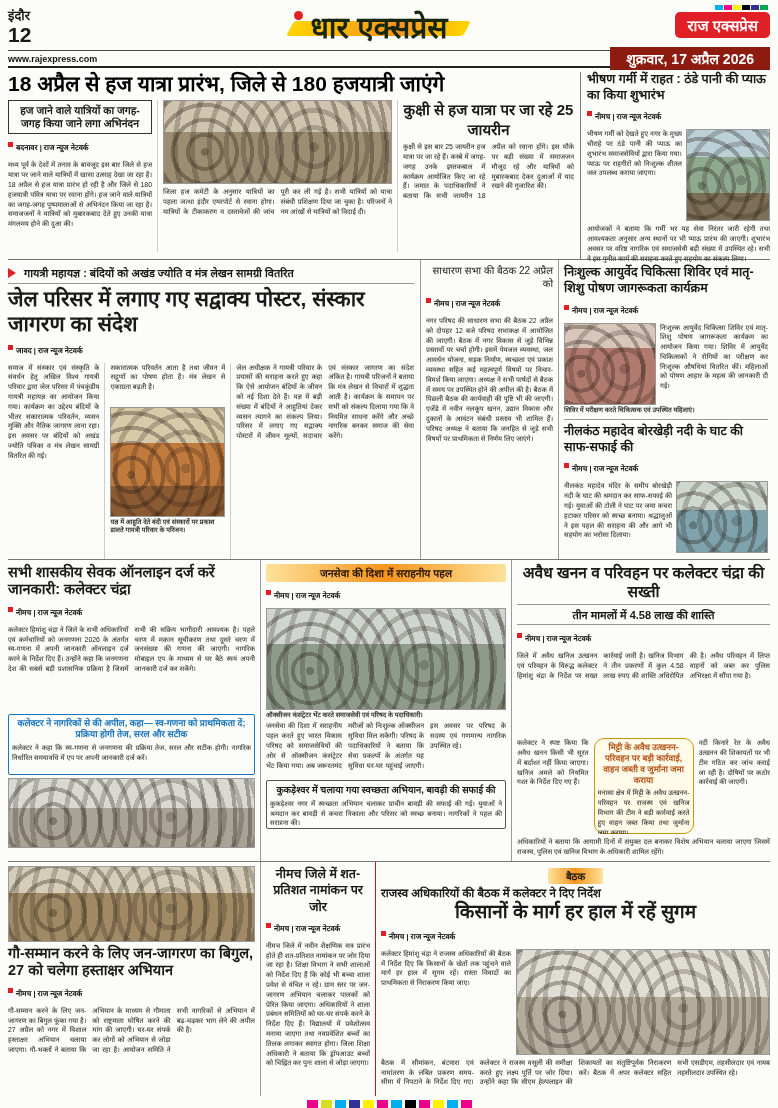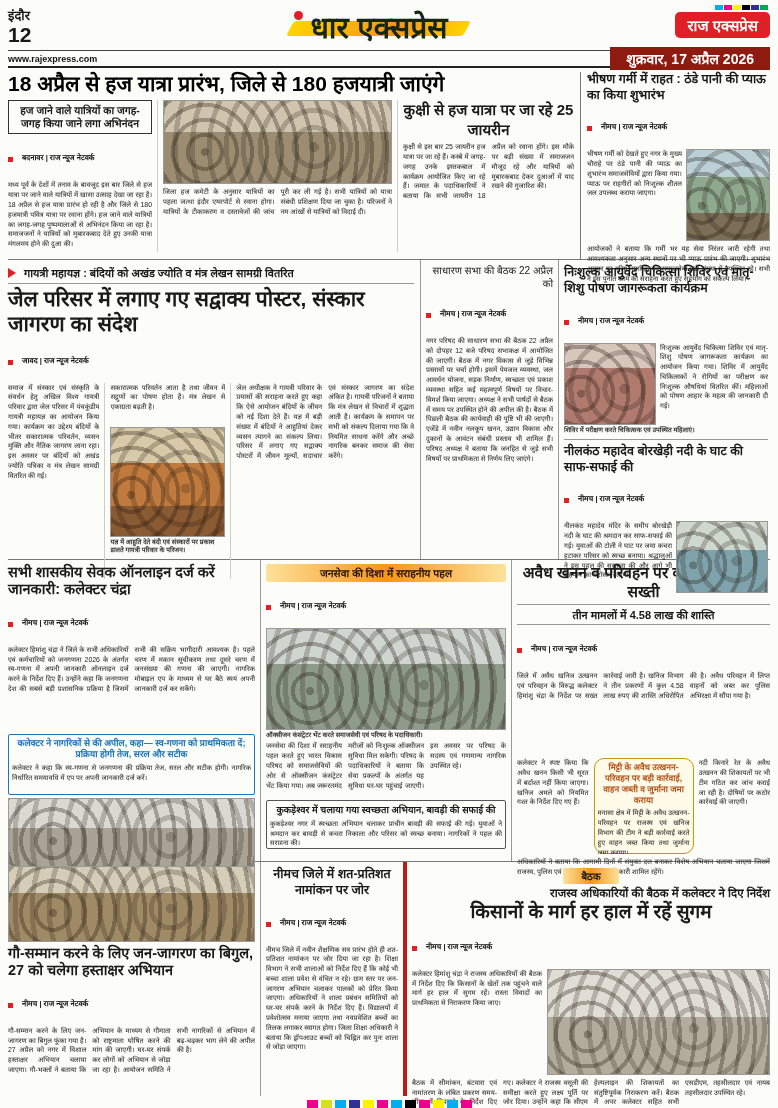--- a/index.html
+++ b/index.html
@@ -19,21 +19,21 @@
   .m-right{width:170px;text-align:right}
   .ministrip{display:flex;gap:1px;justify-content:flex-end;margin:1px 2px 2px 0}
   .ministrip i{width:8px;height:5px;display:block}
   .brand{background:#e01f26;color:#fff;font-weight:bold;font-size:15px;padding:3px 12px;border-radius:5px;display:inline-block}
   .subrow{display:flex;justify-content:space-between;align-items:center;border-top:1px solid #444;border-bottom:2px solid #222;height:18px;padding:1px 0}
   .website{font-size:9px;font-weight:bold;color:#111;text-decoration:none}
   .datestrip{background:#8e1b10;color:#fff;font-size:14px;font-weight:bold;padding:2px 16px}
 
   
   .bt{font-size:6.9px;line-height:1.42;text-align:justify;color:#222;overflow:hidden}
-  .byline{display:flex;align-items:flex-end;gap:9px;font-size:7.5px;font-weight:bold;margin:18px 0;color:#111}
+  .byline{display:flex;align-items:flex-start;gap:3px;font-size:7.5px;font-weight:bold;margin:8px 0;color:#111}
   .by-sq{width:5px;height:5px;background:#e01f26;display:inline-block;flex:0 0 auto}
   .caption{font-size:6.5px;font-weight:bold;color:#333;line-height:1.3;margin-top:1px;overflow:hidden}
   .ph{position:relative;overflow:hidden;border:1px solid #999;background:#b8a88e}
   .ph::before{content:"";position:absolute;inset:0;background:
     repeating-radial-gradient(circle at 18% 62%, rgba(30,20,10,.30) 0 4px, transparent 4px 15px),
     repeating-radial-gradient(circle at 66% 56%, rgba(30,20,10,.22) 0 5px, transparent 5px 17px)}
   .ph-haj{background:linear-gradient(180deg,#cfc4ae 0 38%,#9b8c72 38%)}
   .ph-pyau{background:linear-gradient(180deg,#bcd0d8 0 30%,#8fa98f 30% 70%,#7d6f57 70%)}
   .ph-jail{background:linear-gradient(180deg,#d8c9a8 0 32%,#c07a3e 32% 72%,#8a5a33 72%)}
   .ph-ayu{background:linear-gradient(180deg,#d9c6bb 0 30%,#b07a6e 30%)}
@@ -121,27 +121,27 @@
   .minbox .bxt{font-size:8.5px;font-weight:bold;color:#b5541a;text-align:center;line-height:1.3}
   .minbox .bt{height:46px;margin-top:2px}
   .mining .bottom{height:36px;margin-top:3px}
 
   
   .row4{display:flex;height:234px}
   .cow{width:252px;padding:4px 5px 0 0}
   .cow .ph{height:76px}
   .cow h2{font-size:14.5px;font-weight:bold;line-height:1.2;margin:3px 0 0}
   .cow .cols3{height:92px}
-  .enroll{width:147px;border-left:1px solid #999;border-right:4px solid #b91c1c;padding:4px 5px 0}
+  .enroll{width:116px;border-left:1px solid #999;border-right:1px solid #b91c1c;padding:4px 5px 0}
   .enroll h3{font-size:12.5px;font-weight:bold;text-align:center;line-height:1.3}
   .enroll .bt{height:164px;margin-top:2px}
   .meetsec{flex:1;padding:4px 0 0 5px}
   .badgewrap{text-align:center}
   .badge{display:inline-block;background:linear-gradient(90deg,#fde29a,#f7941d 50%,#fde29a);font-size:10px;font-weight:bold;padding:1px 18px;border-radius:2px}
-  .kicker{font-size:11.5px;font-weight:bold;text-align:right;margin-top:1px}
+  .kicker{font-size:11.5px;font-weight:bold;text-align:left;margin-top:1px}
   .meetsec h2{font-size:19px;font-weight:bold;text-align:center;line-height:1.15;margin:1px 0}
   .meet-body{display:flex;gap:5px;margin-top:1px}
   .meet-body .bt{width:130px;height:106px;flex:0 0 auto}
   .meet-body .ph{flex:1;height:106px}
   .cols4{columns:4;column-gap:6px}
   .meetsec .cols4{height:50px;margin-top:3px}
 
   
   .colorbar{display:flex;gap:3px;justify-content:center;align-items:center;height:13px;margin-top:1px}
   .colorbar i{width:11px;height:8px;display:block}

